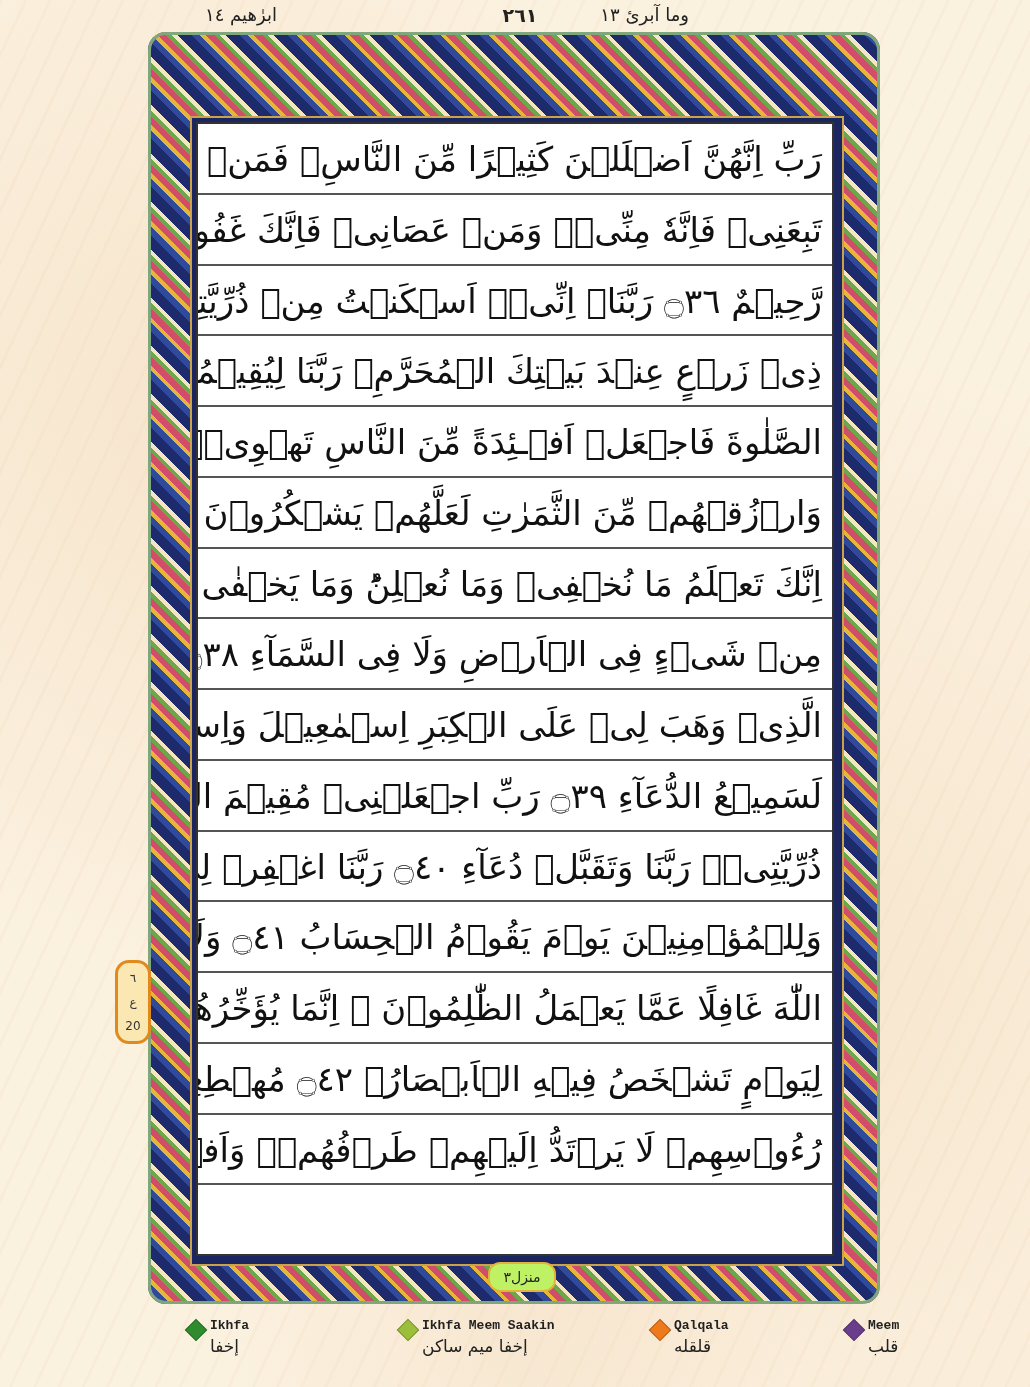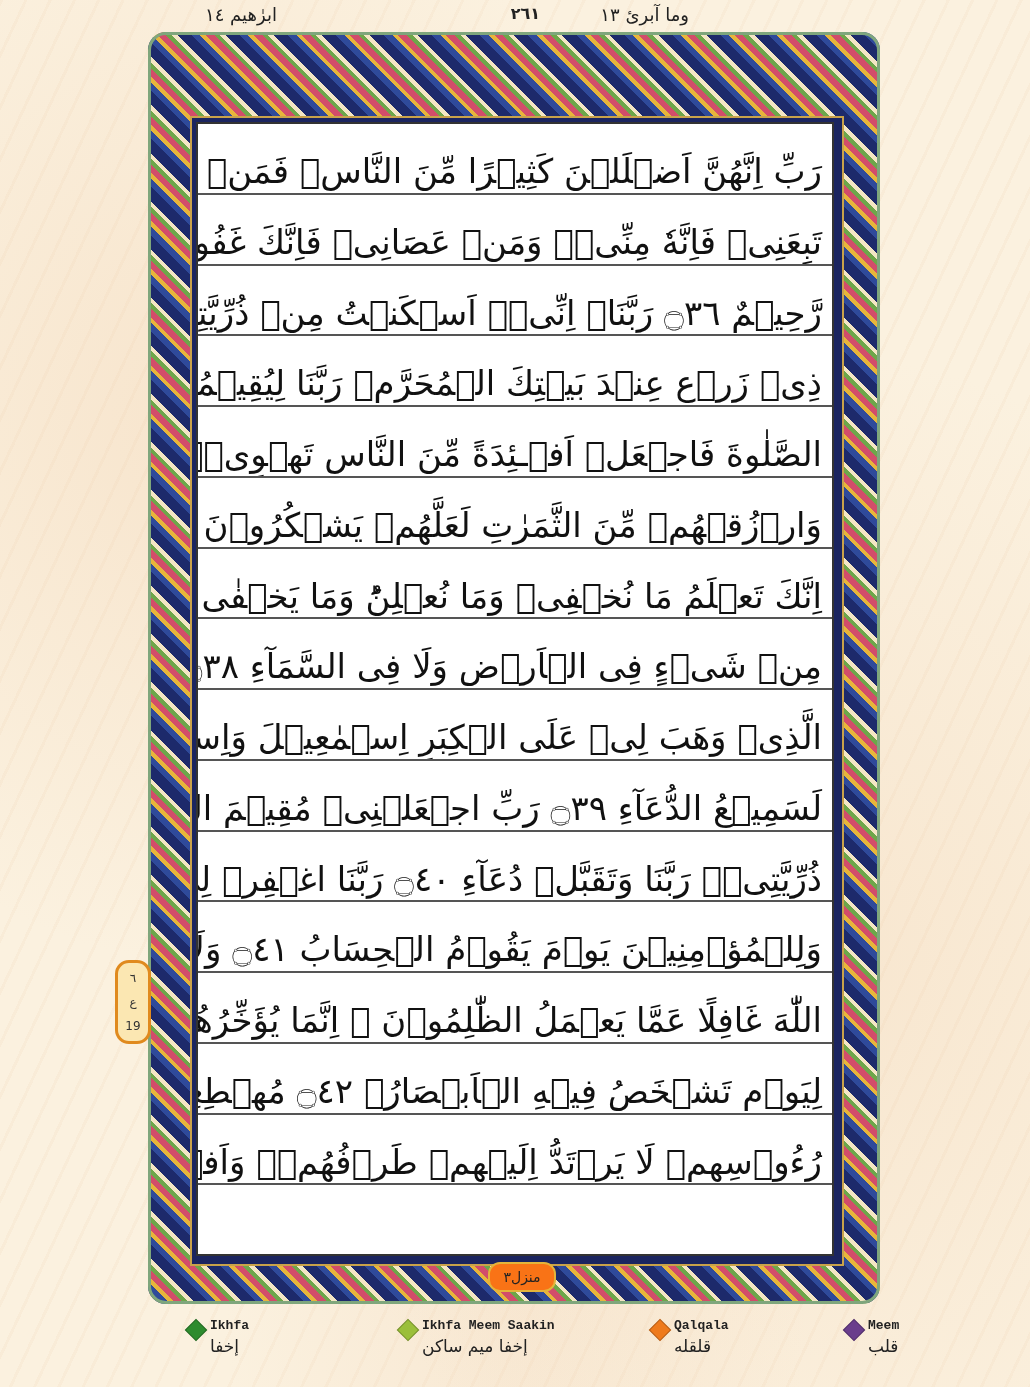--- a/index.html
+++ b/index.html
@@ -12,21 +12,21 @@
       radial-gradient(ellipse at 50% 90%, rgba(240,210,180,0.30) 0, transparent 40%),
       repeating-linear-gradient(115deg, rgba(230,190,150,0.10) 0 3px, transparent 3px 22px);
     font-family: "DejaVu Sans", sans-serif;
   }
   .header { position:absolute; top:0; left:0; width:844px; height:30px; }
   .hdr-left, .hdr-center, .hdr-right {
     position:absolute; top:4px; font-size:18px; color:#222; direction:rtl;
     font-family:"DejaVu Sans", sans-serif;
   }
   .hdr-left { left:205px; }
-  .hdr-center { left:500px; width:40px; text-align:right; font-weight:bold; font-size:16px; }
+  .hdr-center { left:500px; width:40px; text-align:center; font-weight:bold; font-size:19px; }
   .hdr-right { right:155px;margin-left:45px; }
 
   .frame-outer {
     position:absolute; left:148px; top:32px; width:732px; height:1272px;
     border-radius:18px;
     background:
       repeating-linear-gradient(45deg, #1d2a6b 0 10px, #2f4a9a 10px 16px, #e7b53b 16px 20px, #d24d6a 20px 26px, #6ea64a 26px 30px, #f4e6c4 30px 34px);
     box-shadow: inset 0 0 0 3px #7fa67c;
   }
   .frame-inner {
@@ -37,28 +37,28 @@
     position:absolute; left:196px; top:122px; width:638px; height:1134px;
     background:#ffffff; border:2px solid #333;
     box-sizing:border-box;
   }
   .line {
     height:70.75px; box-sizing:border-box;
     border-bottom:2px solid #555;
     direction:rtl; text-align:justify;
     font-family:"DejaVu Sans", sans-serif;
     font-size:34px; line-height:70px; color:#111;
-    padding:12px 10px; white-space:nowrap; overflow:hidden;
+    padding:0 10px; white-space:nowrap; overflow:hidden;
     text-align-last:justify;
   }
   .line:last-child { border-bottom:none; }
 
   .manzil {
     position:absolute; left:488px; top:1262px; width:64px; height:26px;
-    background:#f97316; border:2px solid #e4b43a; border-radius:12px;
+    background:#bef264; border:2px solid #e4b43a; border-radius:12px;
     font-size:14px; line-height:26px; text-align:center; direction:rtl; color:#222;
   }
   .ruku {
     position:absolute; left:115px; top:960px; width:30px; height:78px;
     background:#fbe7b2; border:3px solid #e08a1e; border-radius:14px;
     font-size:12px; text-align:center; color:#333; line-height:24px;
     display:flex; flex-direction:column; justify-content:center;
   }
 
   .legend { position:absolute; top:1318px; left:0; width:1030px; height:50px; }
@@ -101,21 +101,21 @@
   <div class="line">وَلِلۡمُؤۡمِنِيۡنَ يَوۡمَ يَقُوۡمُ الۡحِسَابُ ۝٤١ وَلَا تَحۡسَبَنَّ</div>
   <div class="line">اللّٰهَ غَافِلًا عَمَّا يَعۡمَلُ الظّٰلِمُوۡنَ ۥ اِنَّمَا يُؤَخِّرُهُمۡ</div>
   <div class="line">لِيَوۡمٍ تَشۡخَصُ فِيۡهِ الۡاَبۡصَارُۙ ۝٤٢ مُهۡطِعِيۡنَ مُقۡنِعِىۡ</div>
   <div class="line">رُءُوۡسِهِمۡ لَا يَرۡتَدُّ اِلَيۡهِمۡ طَرۡفُهُمۡ‌ۚ وَاَفۡـئِدَتُهُمۡ هَوَآءٌ ؕ ۝٤٣</div>
   <div class="line"></div>
 </div>
 
 <div class="ruku">
   <span>٦</span>
   <span>ع</span>
-  <span>19</span>
+  <span>20</span>
 </div>
 
 <div class="manzil">منزل٣</div>
 
 <div class="legend">
   <div class="legend-item li-ikhfa">
     <span class="diamond" style="background:#2e8b2e"></span>
     <span class="en">Ikhfa</span>
     <span class="ar">إخفا</span>
   </div>

